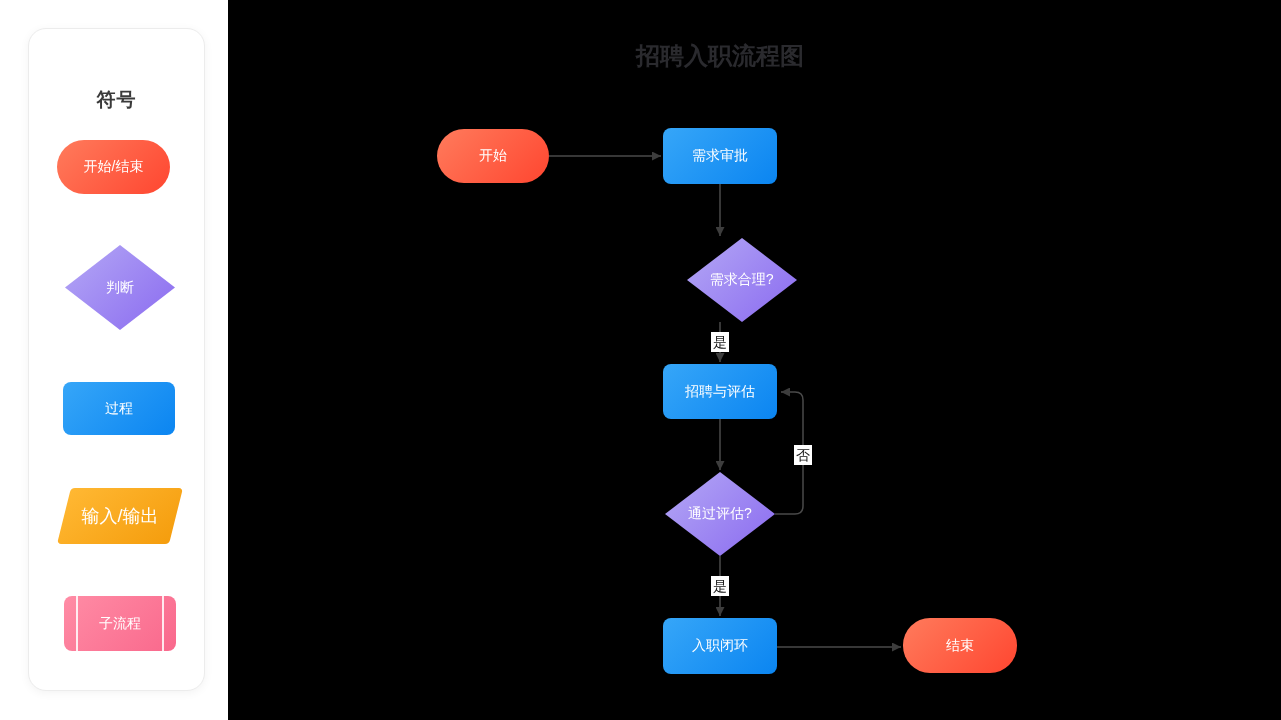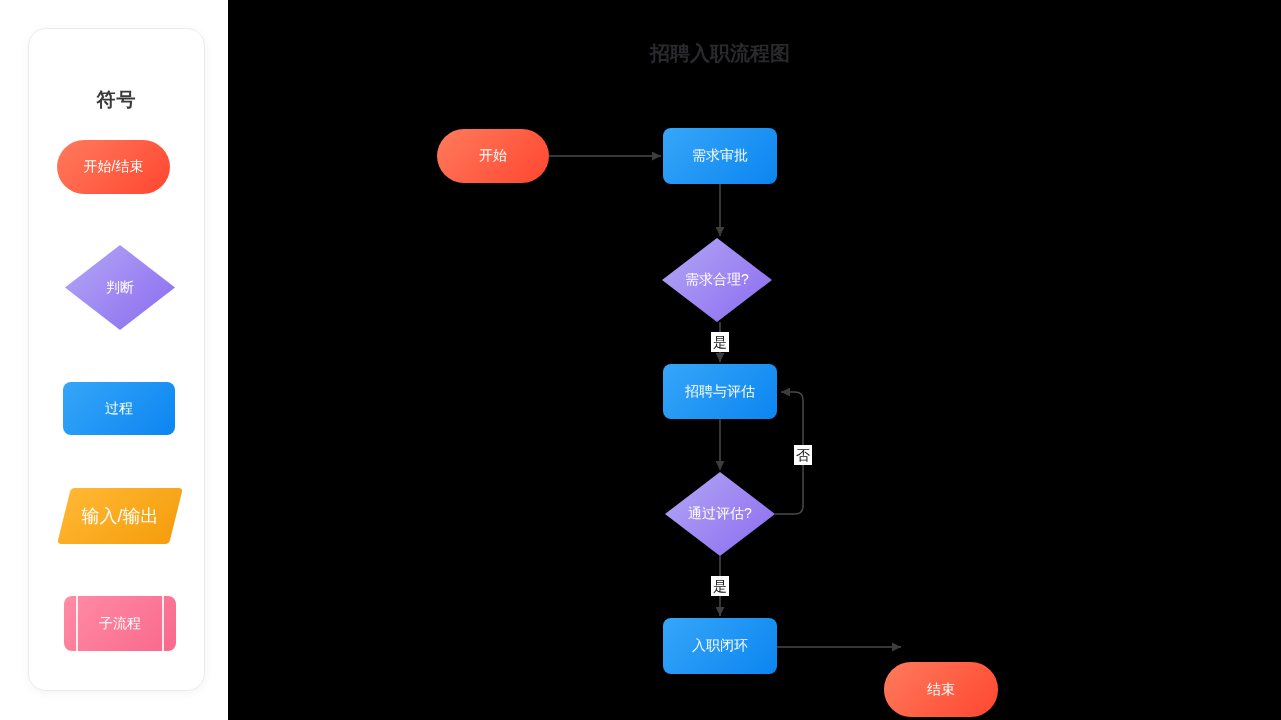--- a/index.html
+++ b/index.html
@@ -38,31 +38,31 @@
                     color:#fff; font-size:18px; }
   .sym-subproc    { left:35px; top:567px; width:112px; height:55px; position:relative; border-radius:8px; }
   .sym-subproc::before, .sym-subproc::after { content:""; position:absolute; top:0; bottom:0; width:2px;
                     background:rgba(255,255,255,0.85); }
   .sym-subproc::before { left:12px; }
   .sym-subproc::after  { right:12px; }
 
   
   .diagram-canvas { position:absolute; left:228px; top:0; width:1053px; height:720px; }
   .canvas-title { position:absolute; left:720px; top:40px; transform:translateX(-50%);
-                  font-size:20px; font-weight:bold; color:#2a2a2e; white-space:nowrap; }
+                  font-size:24px; font-weight:bold; color:#2a2a2e; white-space:nowrap; }
 
   .node { position:absolute; display:flex; align-items:center; justify-content:center;
           color:#ffffff; font-size:14px; text-align:center; }
   .node-start    { left:437px; top:129px; width:112px; height:54px; }
   .node-approval { left:663px; top:128px; width:114px; height:56px; }
-  .node-d1       { left:662px; top:238px; width:110px; height:84px; }
+  .node-d1       { left:687px; top:238px; width:110px; height:84px;font-family:Liberation Mono, monospace; }
   .node-recruit  { left:663px; top:364px; width:114px; height:55px; }
   .node-d2       { left:665px; top:472px; width:110px; height:84px; }
   .node-onboard  { left:663px; top:618px; width:114px; height:56px; }
-  .node-end      { left:884px; top:618px; width:114px; height:55px;margin-top:44px; }
+  .node-end      { left:903px; top:618px; width:114px; height:55px; }
 
   .edges-svg { position:absolute; left:0; top:0; width:1281px; height:720px; pointer-events:none; }
 
   .edge-label { position:absolute; transform:translate(-50%,-50%); background:#ffffff;
                 color:#111111; font-size:14px; line-height:1; padding:3px 2px; }
   .lbl-yes1 { left:720px; top:342px; }
   .lbl-no   { left:803px; top:455px; }
   .lbl-yes2 { left:720px; top:586px; }
 </style>
 </head>

